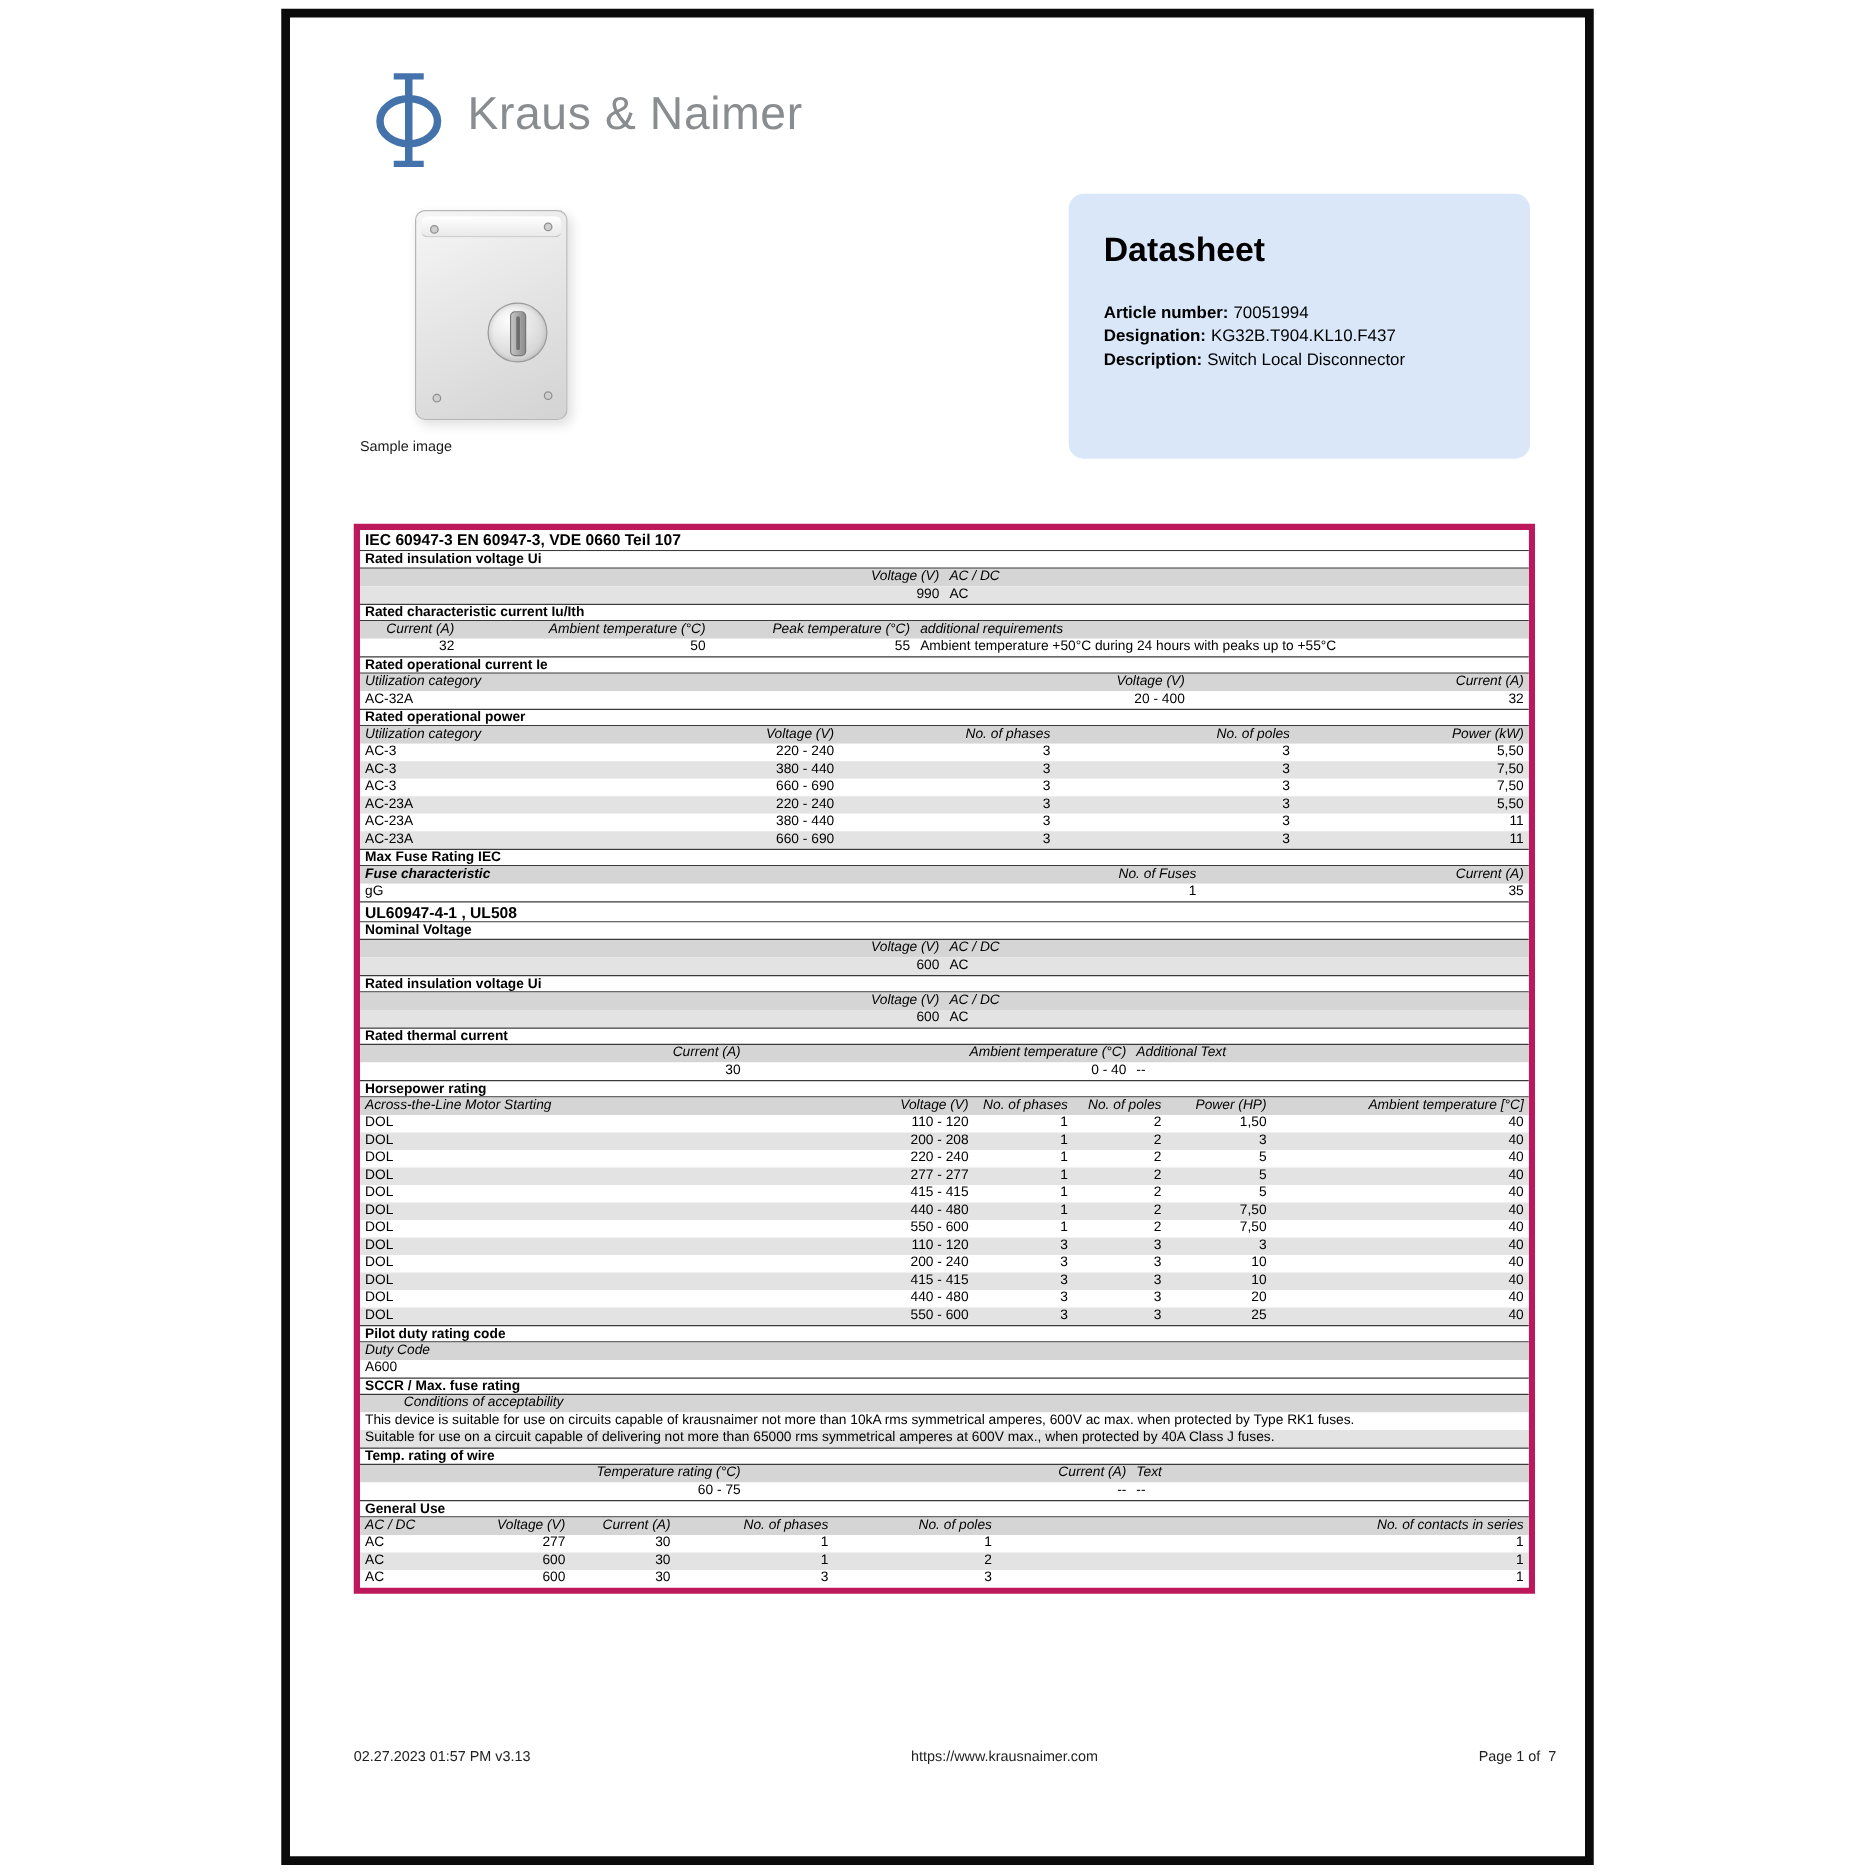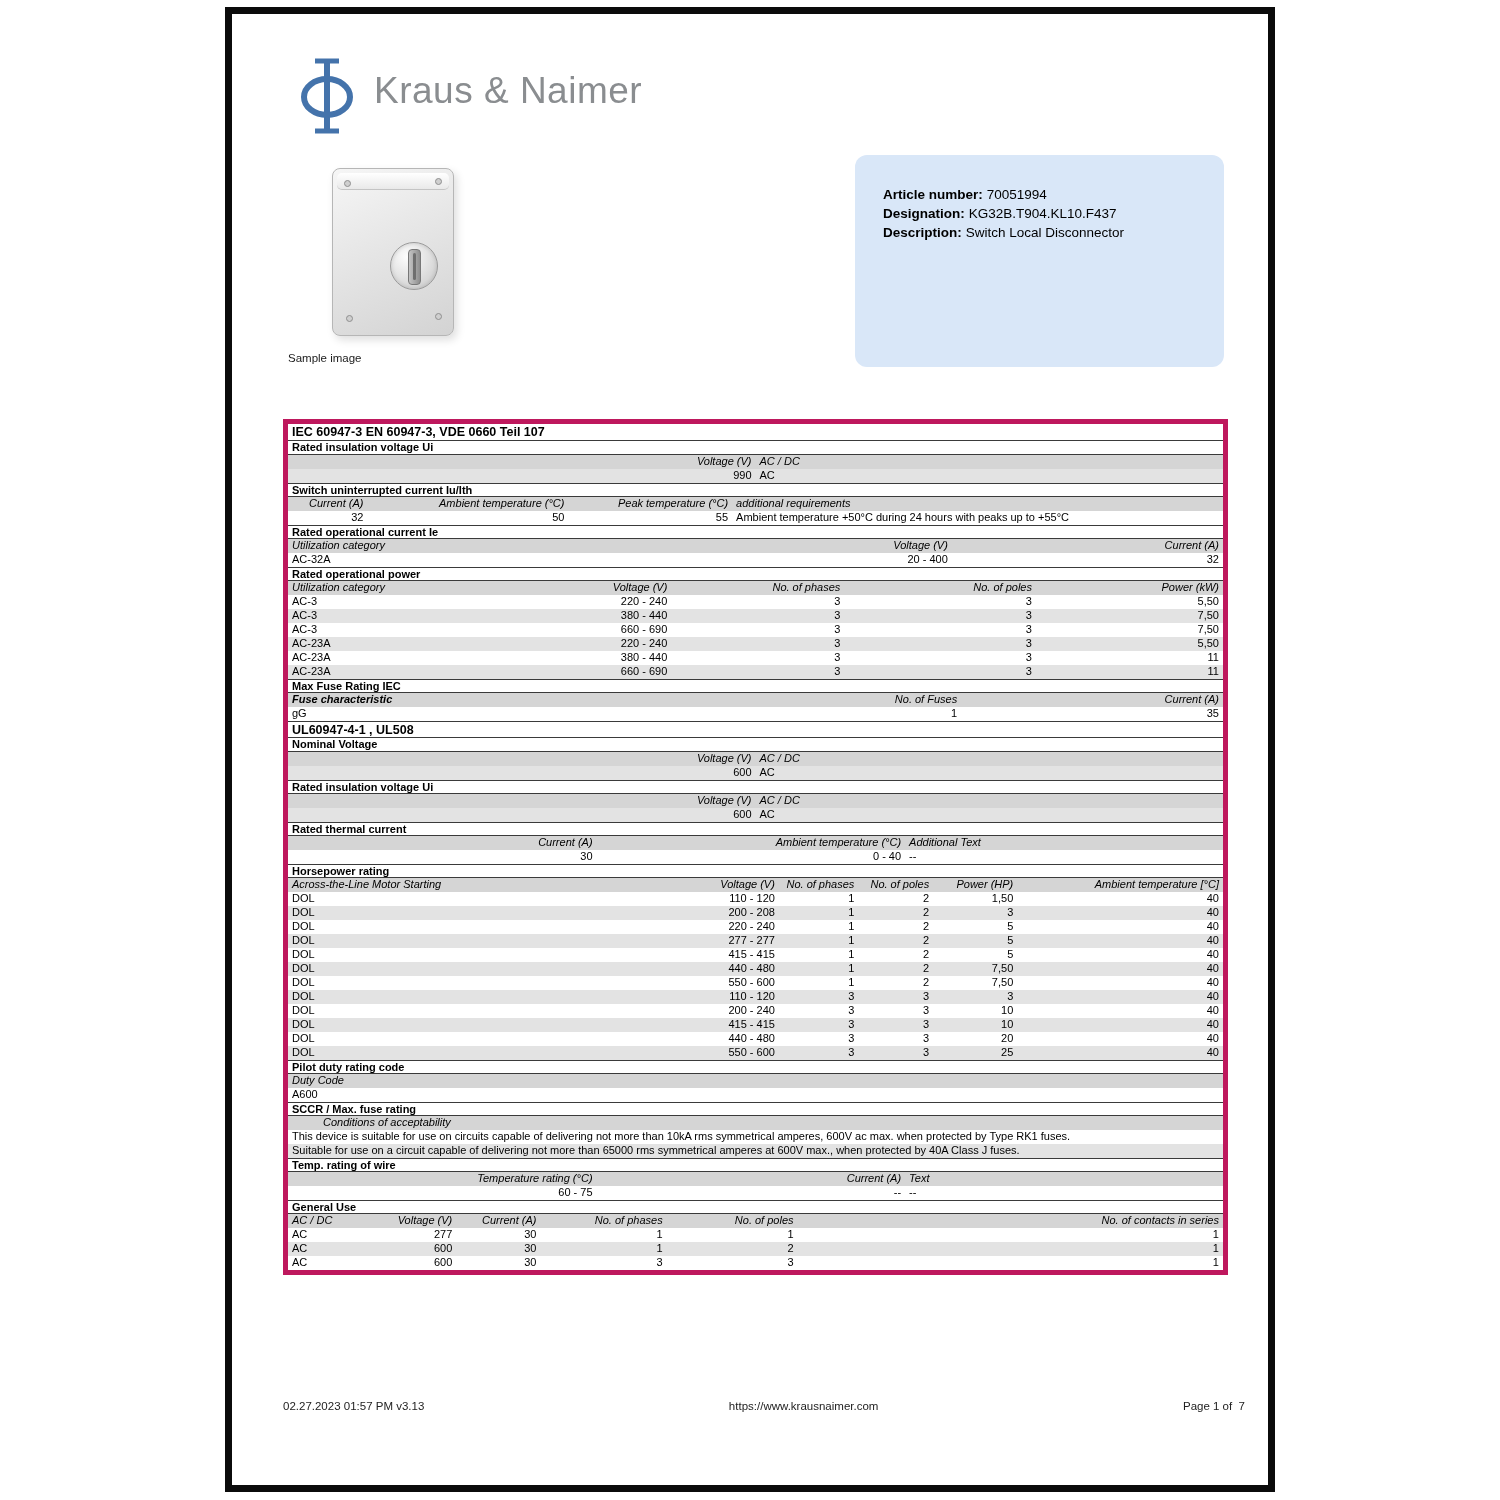--- a/index.html
+++ b/index.html
@@ -81,20 +81,21 @@
     <div class="screw s-tr"></div>
     <div class="screw s-bl"></div>
     <div class="screw s-br"></div>
     <div class="knob">
       <div class="knob-handle"></div>
     </div>
   </div>
   <div class="sample-caption">Sample image</div>
 
   <div class="ds-panel">
+    <div class="ds-title">Datasheet</div>
     <div class="ds-field">
       <span class="ds-label">Article number:</span><span>70051994</span>
     </div>
     <div class="ds-field">
       <span class="ds-label">Designation:</span><span>KG32B.T904.KL10.F437</span>
     </div>
     <div class="ds-field">
       <span class="ds-label">Description:</span><span>Switch Local Disconnector</span>
     </div>
   </div>
@@ -103,21 +104,21 @@
       <div class="t-row t-section no-top">IEC 60947-3 EN 60947-3, VDE 0660 Teil 107</div>
       <div class="t-row t-sub no-top">Rated insulation voltage Ui</div>
       <div class="t-row t-head">
         <div class="t-cell a-r" style="width: 50%;">Voltage (V)</div>
         <div class="t-cell a-l" style="width: 50%;">AC / DC</div>
       </div>
       <div class="t-row t-alt">
         <div class="t-cell a-r" style="width: 50%;">990</div>
         <div class="t-cell a-l" style="width: 50%;">AC</div>
       </div>
-      <div class="t-row t-sub">Switch uninterrupted current Iu/Ith</div>
+      <div class="t-row t-sub">Rated characteristic current Iu/Ith</div>
       <div class="t-row t-head">
         <div class="t-cell a-r" style="width: 8.5%;">Current (A)</div>
         <div class="t-cell a-r" style="width: 21.5%;">Ambient temperature (°C)</div>
         <div class="t-cell a-r" style="width: 17.5%;">Peak temperature (°C)</div>
         <div class="t-cell a-l" style="width: 52.5%;">additional requirements</div>
       </div>
       <div class="t-row">
         <div class="t-cell a-r" style="width: 8.5%;">32</div>
         <div class="t-cell a-r" style="width: 21.5%;">50</div>
         <div class="t-cell a-r" style="width: 17.5%;">55</div>
@@ -335,21 +336,21 @@
         <div class="t-cell a-l" style="width: 100%;">Duty Code</div>
       </div>
       <div class="t-row">
         <div class="t-cell a-l" style="width: 100%;">A600</div>
       </div>
       <div class="t-row t-sub">SCCR / Max. fuse rating</div>
       <div class="t-row t-head">
         <div class="t-cell a-l" style="width: 100%; margin-left: 31px;">Conditions of acceptability</div>
       </div>
       <div class="t-row">
-        <div class="t-cell a-l" style="width: 100%;">This device is suitable for use on circuits capable of delivering not more than 10kA rms symmetrical amperes, 600V ac max. when protected by Type RK1 fuses.</div>
+        <div class="t-cell a-l" style="width: 100%;">This device is suitable for use on circuits capable of krausnaimer not more than 10kA rms symmetrical amperes, 600V ac max. when protected by Type RK1 fuses.</div>
       </div>
       <div class="t-row t-alt">
         <div class="t-cell a-l" style="width: 100%;">Suitable for use on a circuit capable of delivering not more than 65000 rms symmetrical amperes at 600V max., when protected by 40A Class J fuses.</div>
       </div>
       <div class="t-row t-sub">Temp. rating of wire</div>
       <div class="t-row t-head">
         <div class="t-cell a-r" style="width: 33%;">Temperature rating (°C)</div>
         <div class="t-cell a-r" style="width: 33%;">Current (A)</div>
         <div class="t-cell a-l" style="width: 34%;">Text</div>
       </div>

